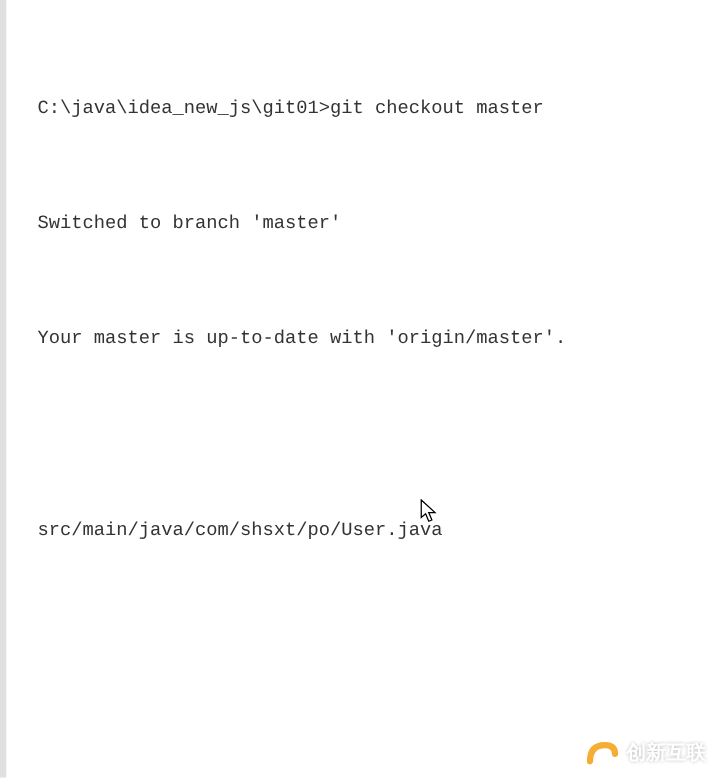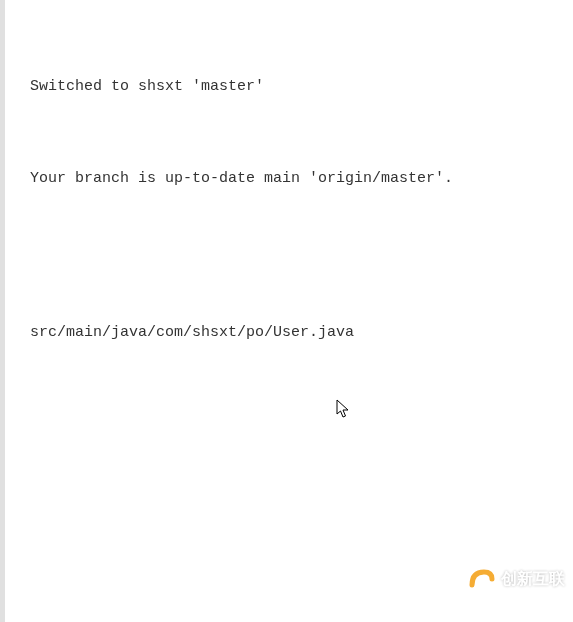--- a/index.html
+++ b/index.html
@@ -30,21 +30,21 @@
       position: absolute;
       left: 331px;
       top: 399px;
       width: 16px;
       height: 20px;
       pointer-events: none;
     }
     .watermark {
       position: absolute;
       right: 8px;
-      bottom: 26px;
+      bottom: 2px;
       display: flex;
       align-items: center;
       gap: 5px;
       opacity: 0.92;
     }
     .watermark-logo {
       width: 30px;
       height: 30px;
       position: relative;
     }
@@ -53,22 +53,23 @@
       font-family: "Microsoft YaHei", sans-serif;
       font-size: 16px;
       font-weight: 600;
       text-shadow: 0 0 3px rgba(0,0,0,0.3);
     }
   </style>
 </head>
 <body>
 
 <div class="terminal-output">
-  <span class="line">Switched to shsxt 'master'</span>
-  <span class="line">Your branch is up-to-date main 'origin/master'.</span>
+  <span class="line">C:\java\idea_new_js\git01&gt;git checkout master</span>
+  <span class="line">Switched to branch 'master'</span>
+  <span class="line">Your master is up-to-date with 'origin/master'.</span>
   <span class="line"></span>
   <span class="line">src/main/java/com/shsxt/po/User.java</span>
   
   
   <span class="line"></span>
   
   
   <span class="line"></span>
   
   

